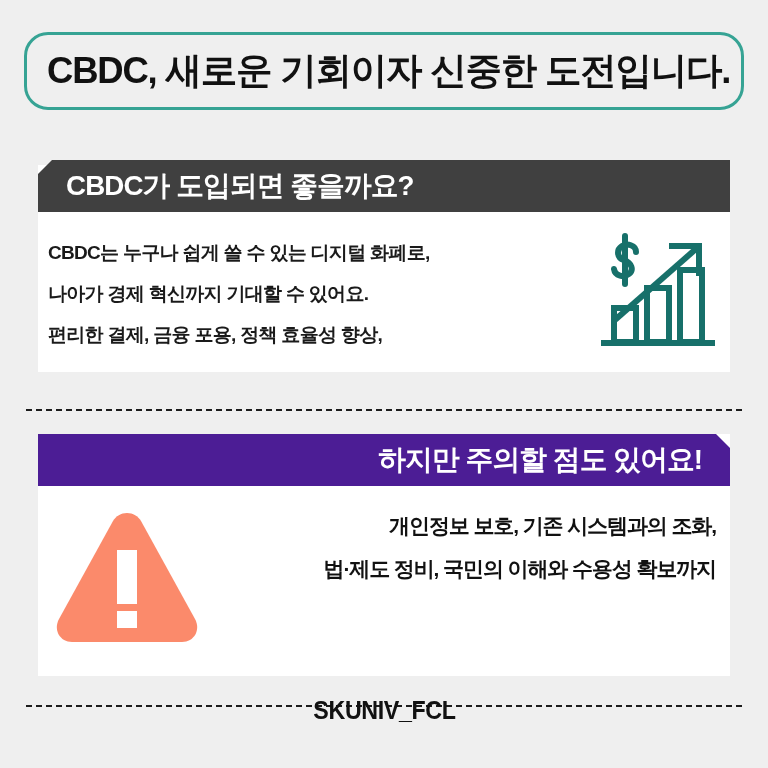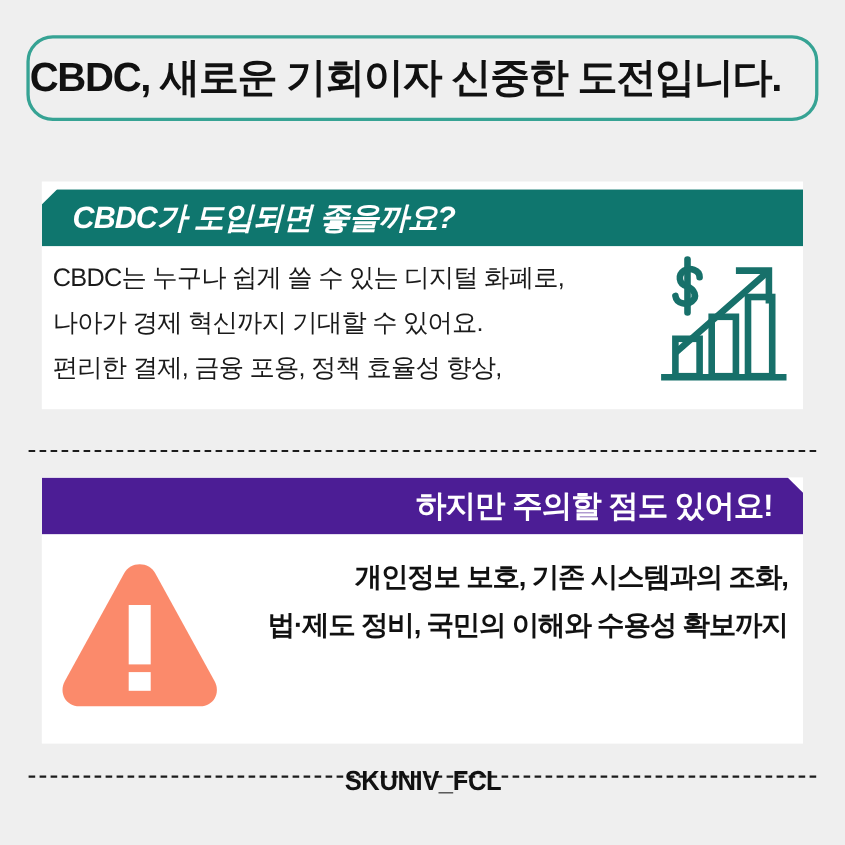--- a/index.html
+++ b/index.html
@@ -28,20 +28,21 @@
     left: 24px;
     top: 32px;
     width: 720px;
     height: 78px;
     box-sizing: border-box;
     border: 3px solid #36a394;
     border-radius: 24px;
     background: #efefef;
     display: flex;
     align-items: center;
+    padding-left: 20px;
   }
   .title-text {
     font-size: 37px;
     font-weight: 700;
     color: #111111;
     letter-spacing: -1.2px;
     white-space: nowrap;
     transform: scaleX(0.985);
     transform-origin: left center;
   }
@@ -51,49 +52,48 @@
     position: absolute;
     left: 38px;
     top: 165px;
     width: 692px;
     height: 207px;
     background: #ffffff;
   }
   .band-teal {
     position: absolute;
     left: 38px;
-    top: 172px;
+    top: 160px;
     width: 692px;
     height: 52px;
-    background: #0f766e;
+    background: #404040;
     -webkit-clip-path: polygon(14px 0, 100% 0, 100% 100%, 0 100%, 0 14px);
     clip-path: polygon(14px 0, 100% 0, 100% 100%, 0 100%, 0 14px);
-    font-style: italic;
   }
   .band-teal .band-label {
     position: absolute;
     left: 28px;
     top: 50%;
     transform: translateY(-50%) scaleX(0.99);
     transform-origin: left center;
     font-size: 28px;
     font-weight: 700;
     color: #ffffff;
     letter-spacing: -0.9px;
     white-space: nowrap;
   }
   .benefit-body {
     position: absolute;
     left: 48px;
     top: 232px;
     width: 540px;
   }
   .benefit-body .line {
-    font-size: 23px;
-    font-weight: 400;
+    font-size: 19px;
+    font-weight: 700;
     color: #1a1a1a;
     line-height: 41px;
     letter-spacing: -0.7px;
     white-space: nowrap;
   }
 
   
   .growth-icon {
     position: absolute;
     left: 600px;
@@ -145,21 +145,21 @@
     white-space: nowrap;
   }
   .warning-body {
     position: absolute;
     right: 52px;
     top: 504px;
     width: 560px;
     text-align: right;
   }
   .warning-body .line {
-    font-size: 25px;
+    font-size: 21px;
     font-weight: 700;
     color: #111111;
     line-height: 43px;
     letter-spacing: -1.1px;
     white-space: nowrap;
   }
 
   
   .warning-icon {
     position: absolute;

